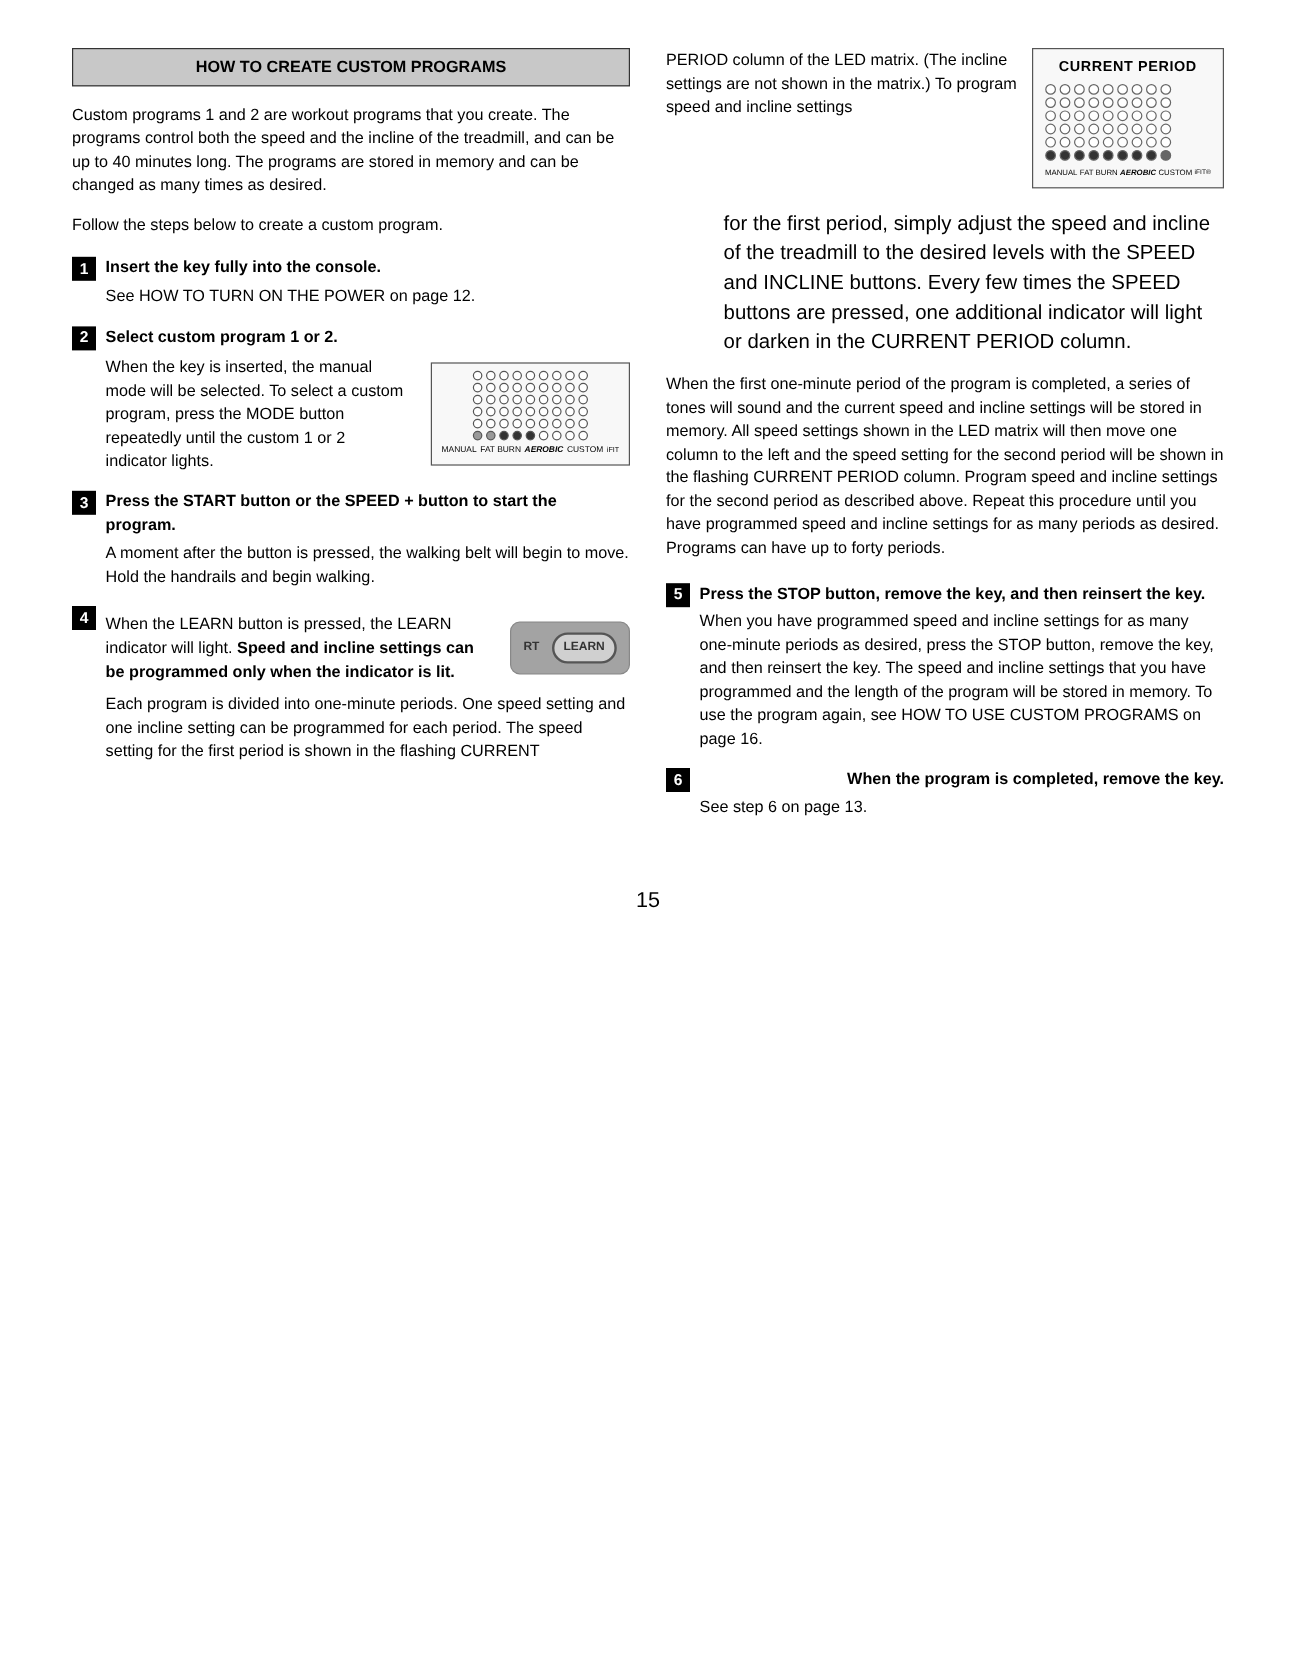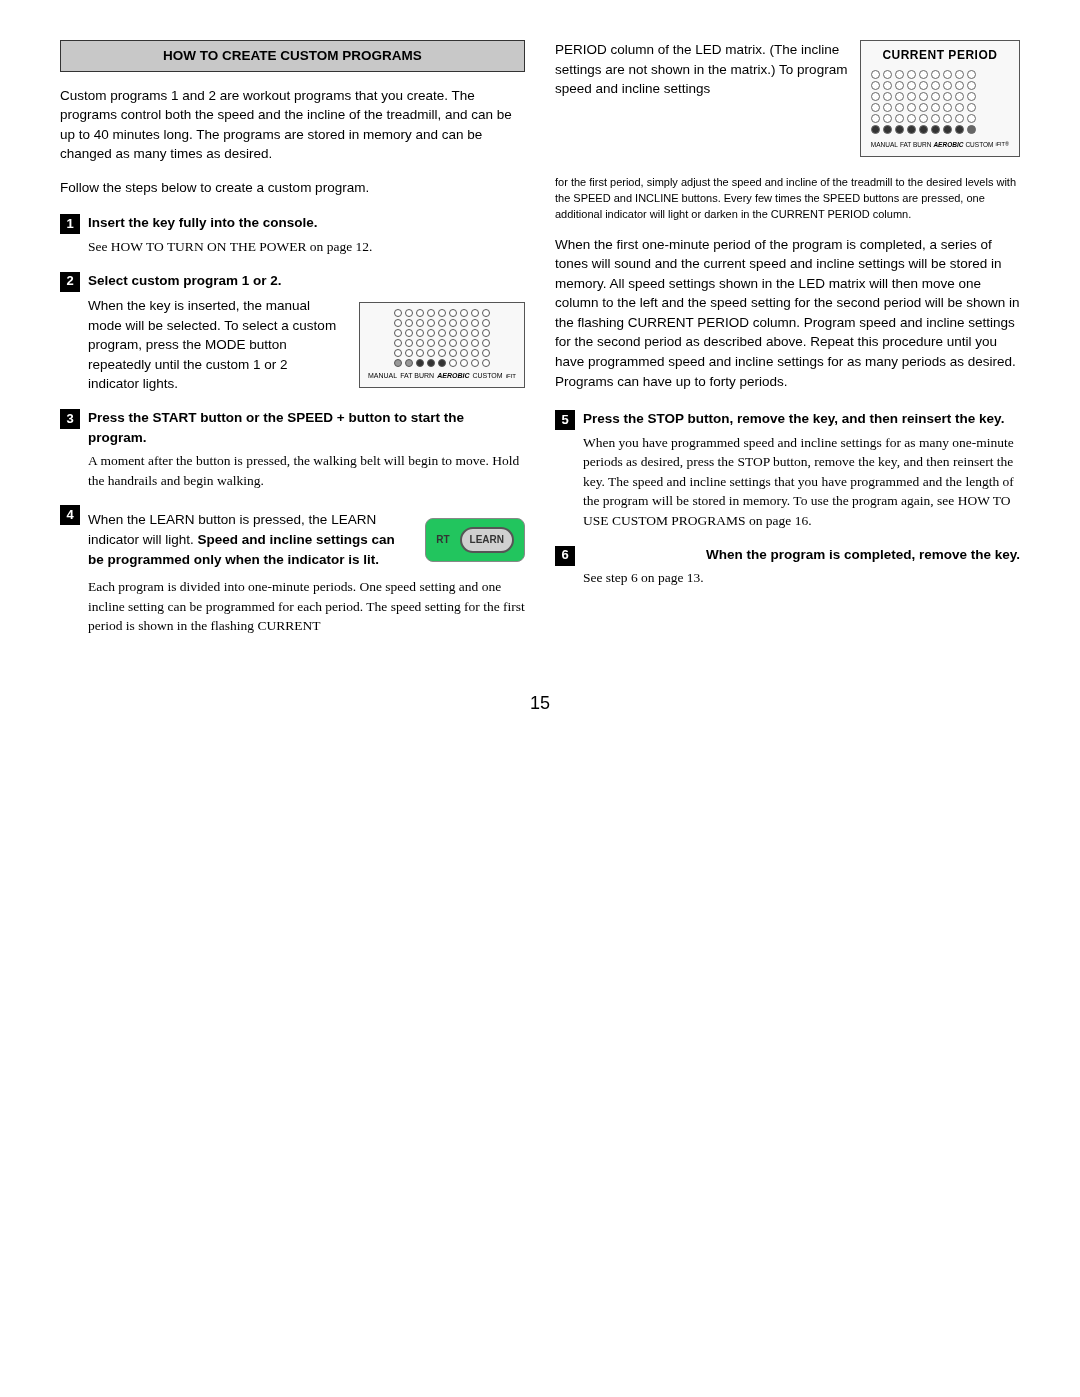--- a/index.html
+++ b/index.html
@@ -78,21 +78,20 @@
 
     .step-title {
       font-weight: bold;
       font-size: 13.5px;
       margin-bottom: 4px;
     }
 
     .step-body {
       font-size: 13.5px;
       margin-top: 4px;
-      font-family: Liberation Serif, serif;
     }
 
     .step-with-image {
       display: flex;
       gap: 10px;
       align-items: center;
       margin-top: 6px;
     }
 
     .step-text-block {
@@ -198,21 +197,21 @@
       margin-top: 4px;
       justify-content: flex-end;
       align-items: center;
       font-size: 7px;
     }
 
     
     .learn-button-diagram {
       border: 1.5px solid #888;
       border-radius: 8px;
-      background: #22c55e;
+      background: #a3a3a3;
       padding: 8px 10px;
       display: inline-flex;
       align-items: center;
       gap: 10px;
       margin: 6px 0 6px 10px;
       flex-shrink: 0;
     }
 
     .rt-label {
       font-size: 10px;
@@ -475,21 +474,21 @@
               <span style="font-size:6.5px;">FAT BURN</span>
               <span style="font-size:6.5px; font-weight:bold; font-style:italic;">AEROBIC</span>
               <span style="font-size:6.5px;">CUSTOM</span>
               <span style="font-size:5.5px;">iFIT®</span>
             </div>
           </div>
         </div>
       </div>
     </div>
 
-    <p style="font-size:11px; margin-bottom:12px;">for the first period, simply adjust the speed and incline of the treadmill to the desired levels with the SPEED and INCLINE buttons. Every few times the SPEED buttons are pressed, one additional indicator will light or darken in the CURRENT PERIOD column.</p>
+    <p style="font-size:17px; margin-bottom:12px;margin-left:48px;">for the first period, simply adjust the speed and incline of the treadmill to the desired levels with the SPEED and INCLINE buttons. Every few times the SPEED buttons are pressed, one additional indicator will light or darken in the CURRENT PERIOD column.</p>
     <p style="font-size:13.5px; margin-bottom:18px;">When the first one-minute period of the program is completed, a series of tones will sound and the current speed and incline settings will be stored in memory. All speed settings shown in the LED matrix will then move one column to the left and the speed setting for the second period will be shown in the flashing CURRENT PERIOD column. Program speed and incline settings for the second period as described above. Repeat this procedure until you have programmed speed and incline settings for as many periods as desired. Programs can have up to forty periods.</p>
 
     <div class="step">
       <div class="step-number">5</div>
       <div class="step-content">
         <div class="step5-title">Press the STOP button, remove the key, and then reinsert the key.</div>
         <div class="step-body">When you have programmed speed and incline settings for as many one-minute periods as desired, press the STOP button, remove the key, and then reinsert the key. The speed and incline settings that you have programmed and the length of the program will be stored in memory. To use the program again, see HOW TO USE CUSTOM PROGRAMS on page 16.</div>
       </div>
     </div>
 

